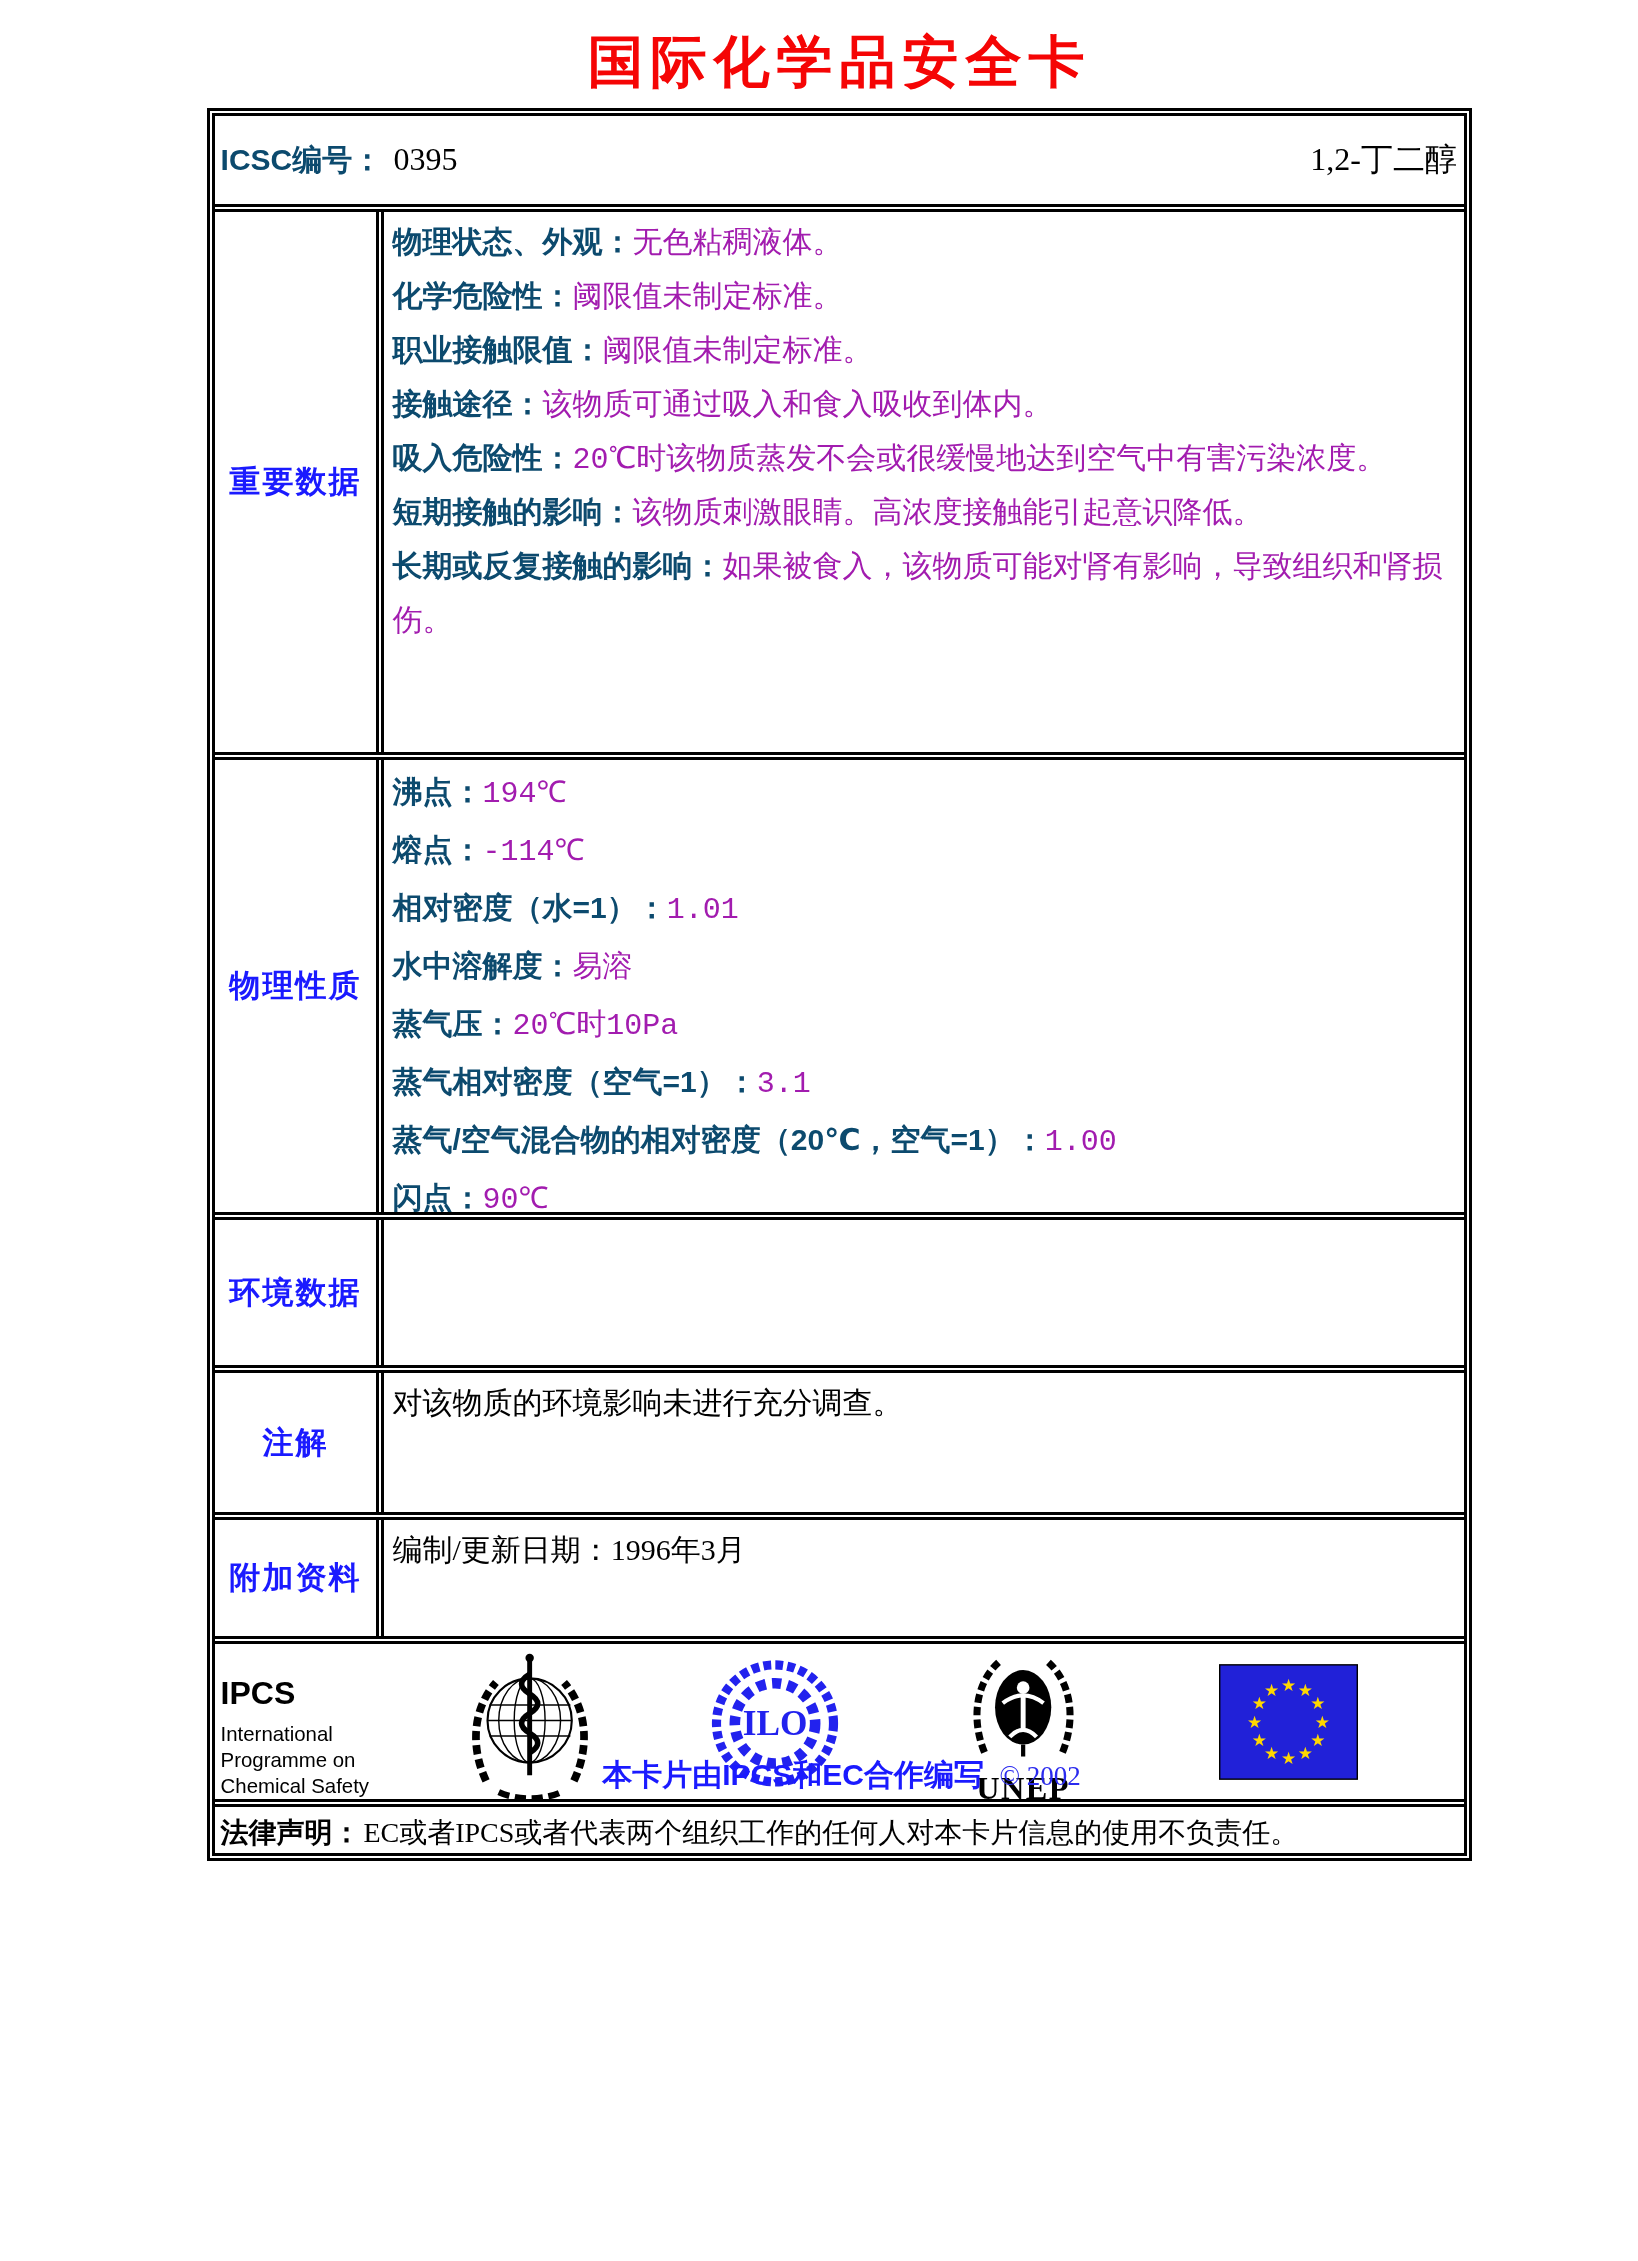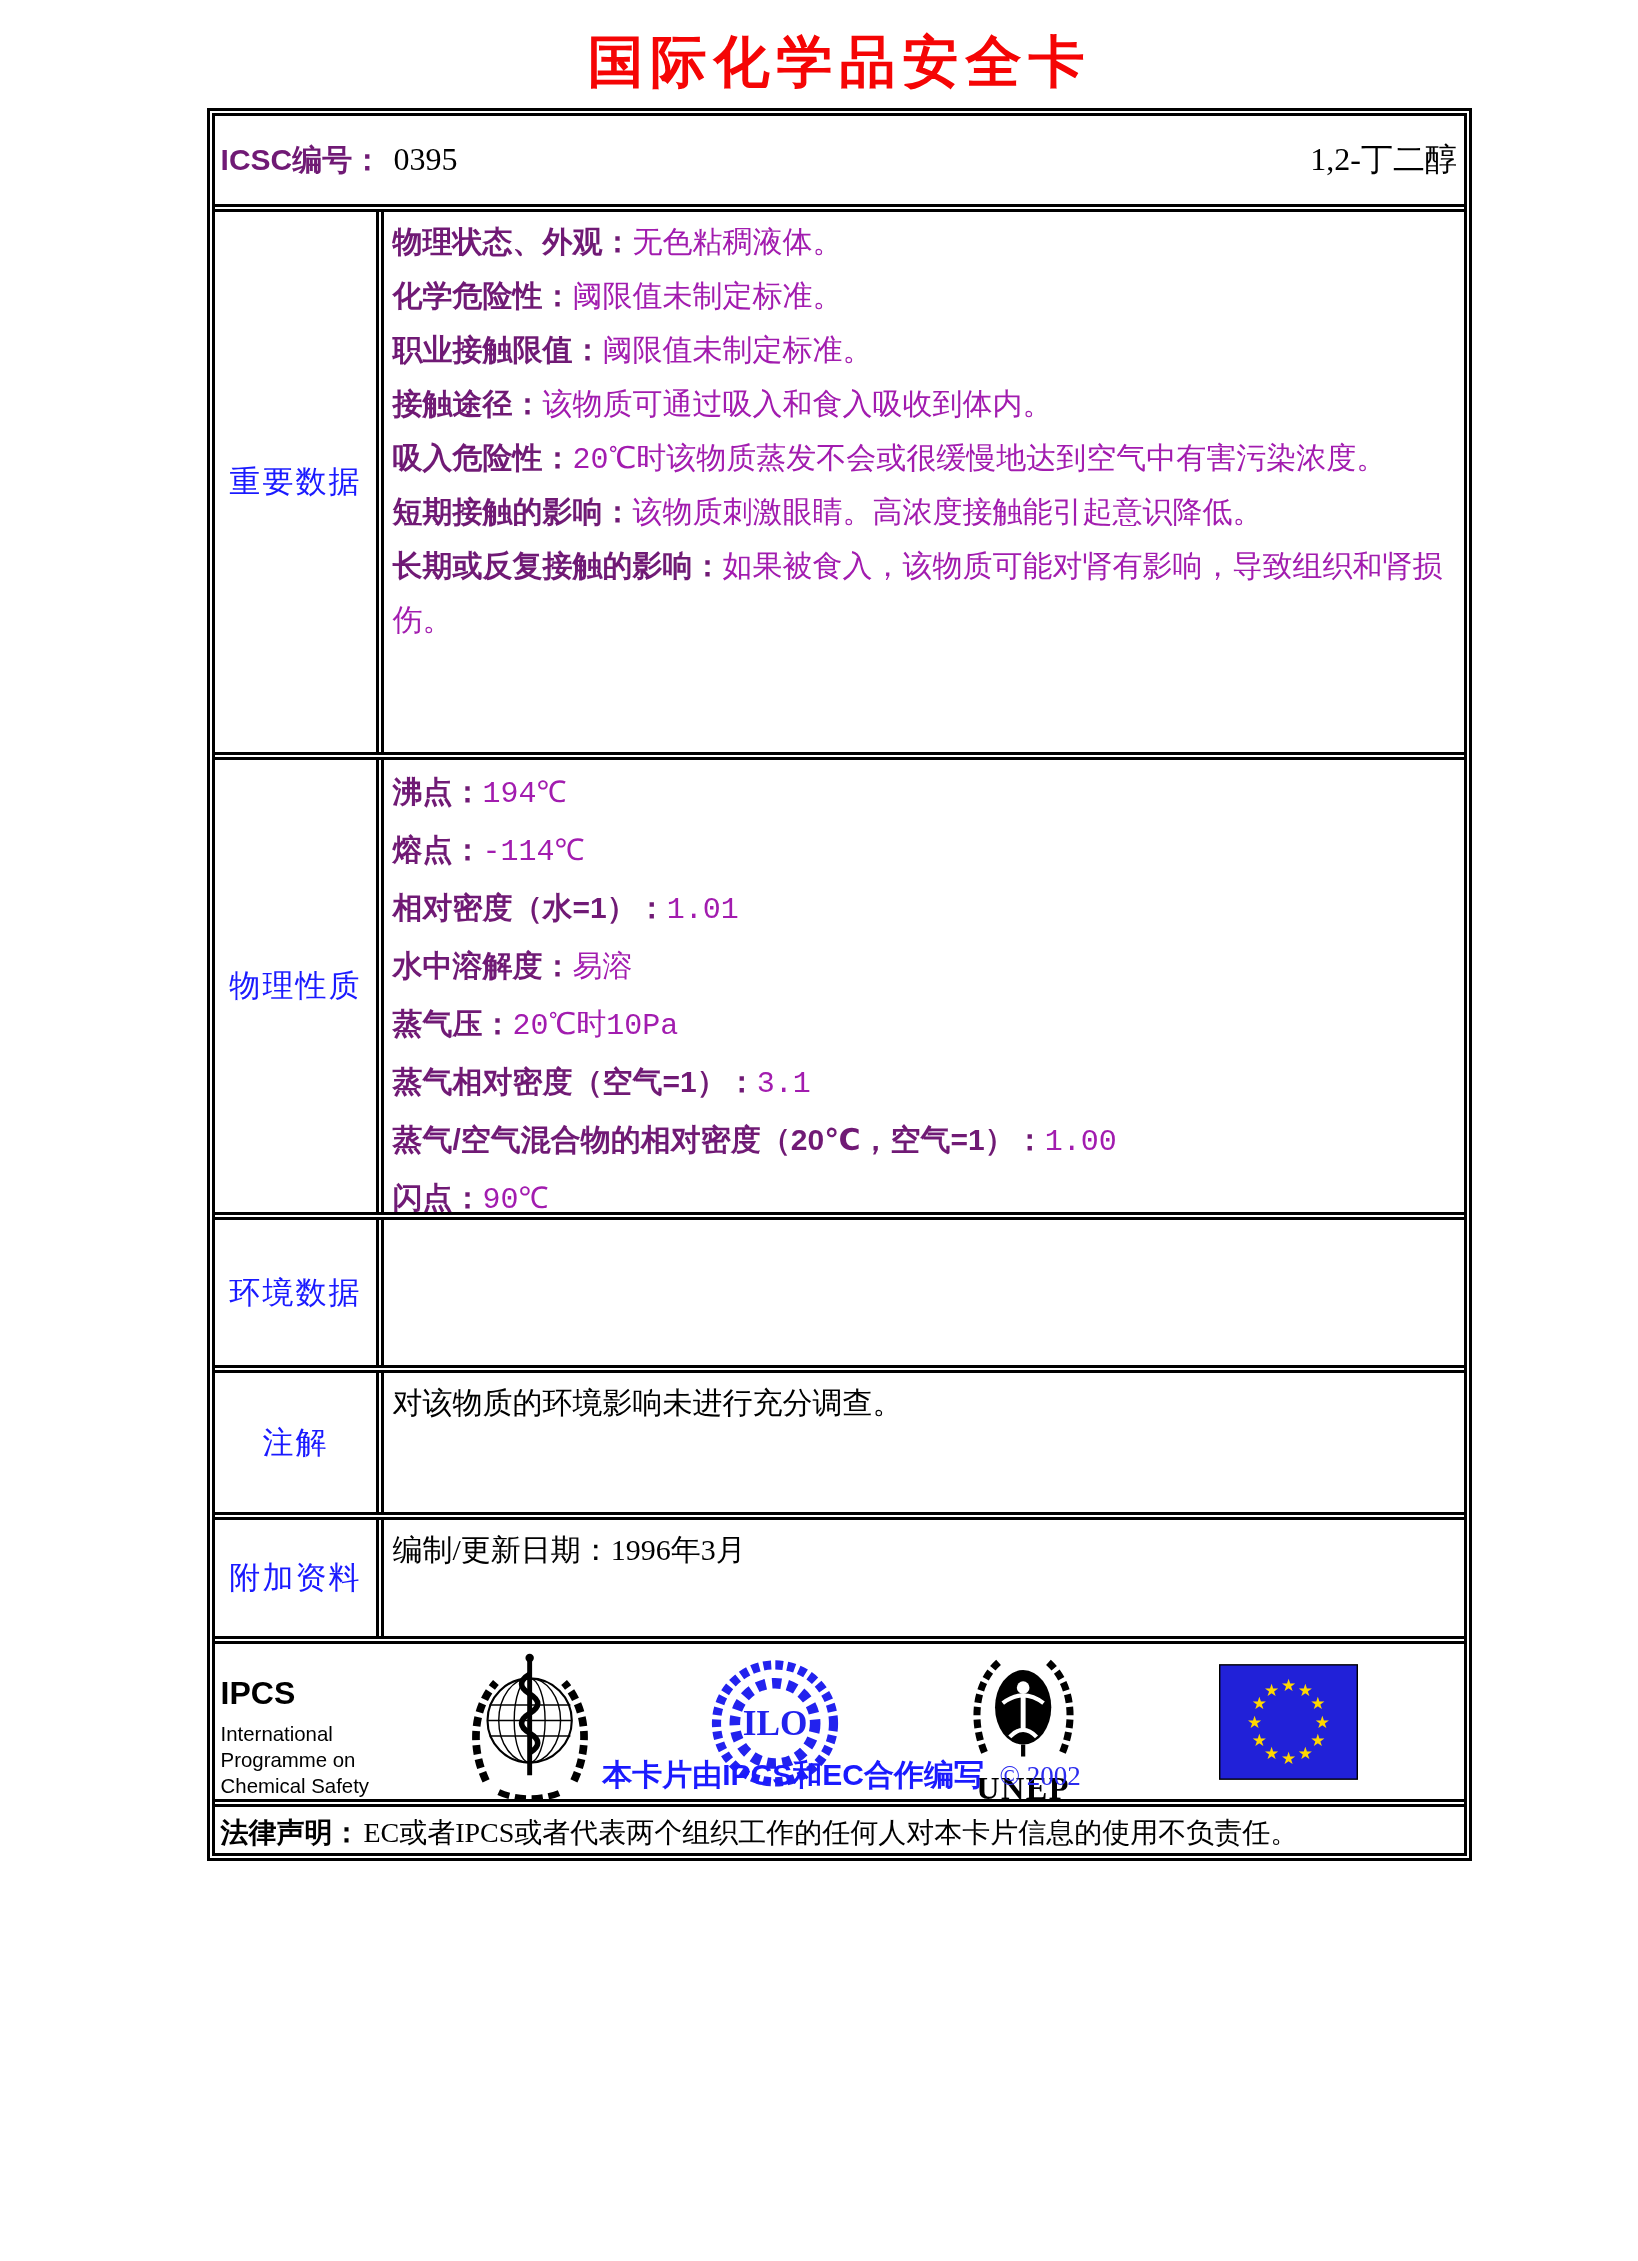--- a/index.html
+++ b/index.html
@@ -22,37 +22,37 @@
     position:absolute;left:207px;top:108px;width:1265px;
     border:8.5px double #000;box-sizing:border-box;background:#fff;
   }
   .row{box-sizing:border-box;border-bottom:8.5px double #000;display:flex;}
   .row:last-child{border-bottom:none;}
 
   
   .icsc-row{height:96px;align-items:center;justify-content:space-between;padding:0 7px 0 5.6px;}
   .icsc-left{display:flex;align-items:baseline;}
   .blue-key{
-    color:#701a75;font-weight:bold;font-size:30px;
+    color:#0c4a6e;font-weight:bold;font-size:30px;
     font-family:"Liberation Sans","DejaVu Sans",sans-serif;
   }
   .icsc-num{font-size:32px;color:#000;margin-left:11.3px;}
   .chem-name{font-size:32px;color:#000;}
 
   
   .sec-important{height:548px;}
   .sec-physical{height:460px;}
   .sec-environment{height:153px;}
   .sec-notes{height:147px;}
   .sec-additional{height:124px;}
 
   .label-cell{
     width:169px;min-width:169px;border-right:8.5px double #000;box-sizing:border-box;
     display:flex;align-items:center;justify-content:center;
-    color:#1a1aff;font-weight:normal;font-size:31px;letter-spacing:2.1px;
+    color:#1a1aff;font-weight:bold;font-size:31px;letter-spacing:2.1px;
     font-family:"Liberation Sans","DejaVu Sans",sans-serif;text-align:center;
   }
   .content-cell{flex:1;padding:4.2px 7px 0 8.5px;overflow:hidden;}
   .line{margin:0;font-size:30px;line-height:51px;color:#000;}
   .sec-physical .line{line-height:55px;}
   .line .v{color:#a21caf;font-family:Liberation Mono, monospace;}
   .plain-text{margin:0;font-size:30px;line-height:45px;color:#000;padding-top:2.8px;}
 
   
   .logos-row{height:163px;position:relative;display:block;}

